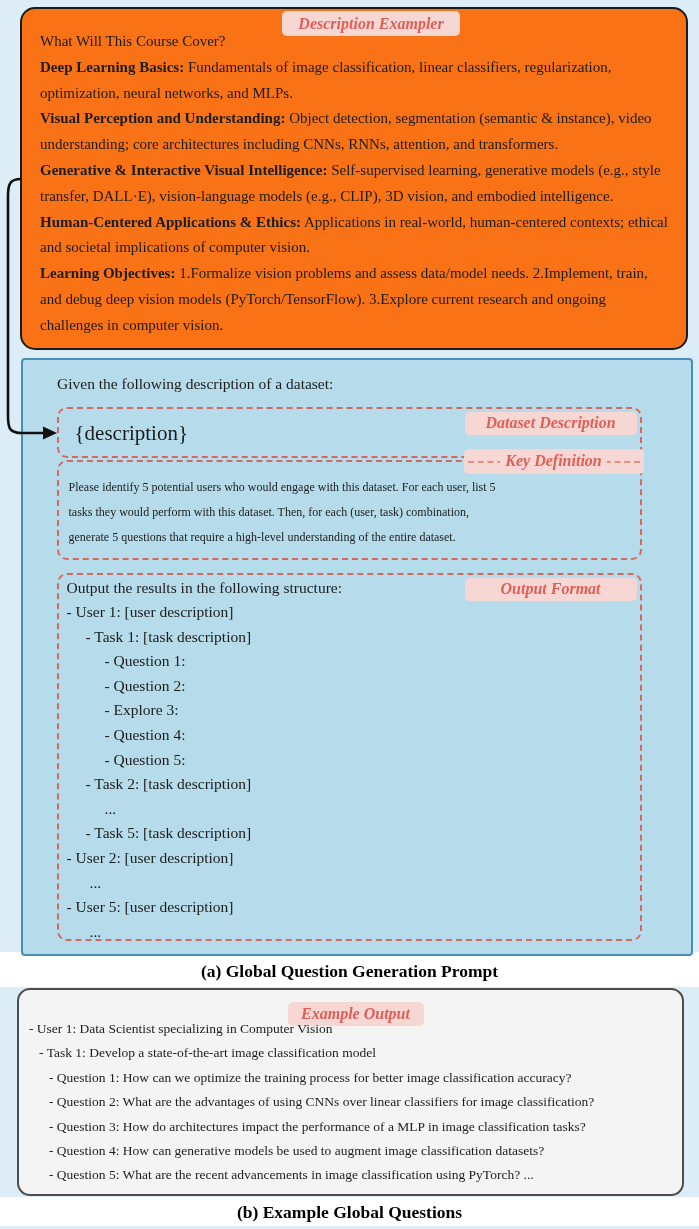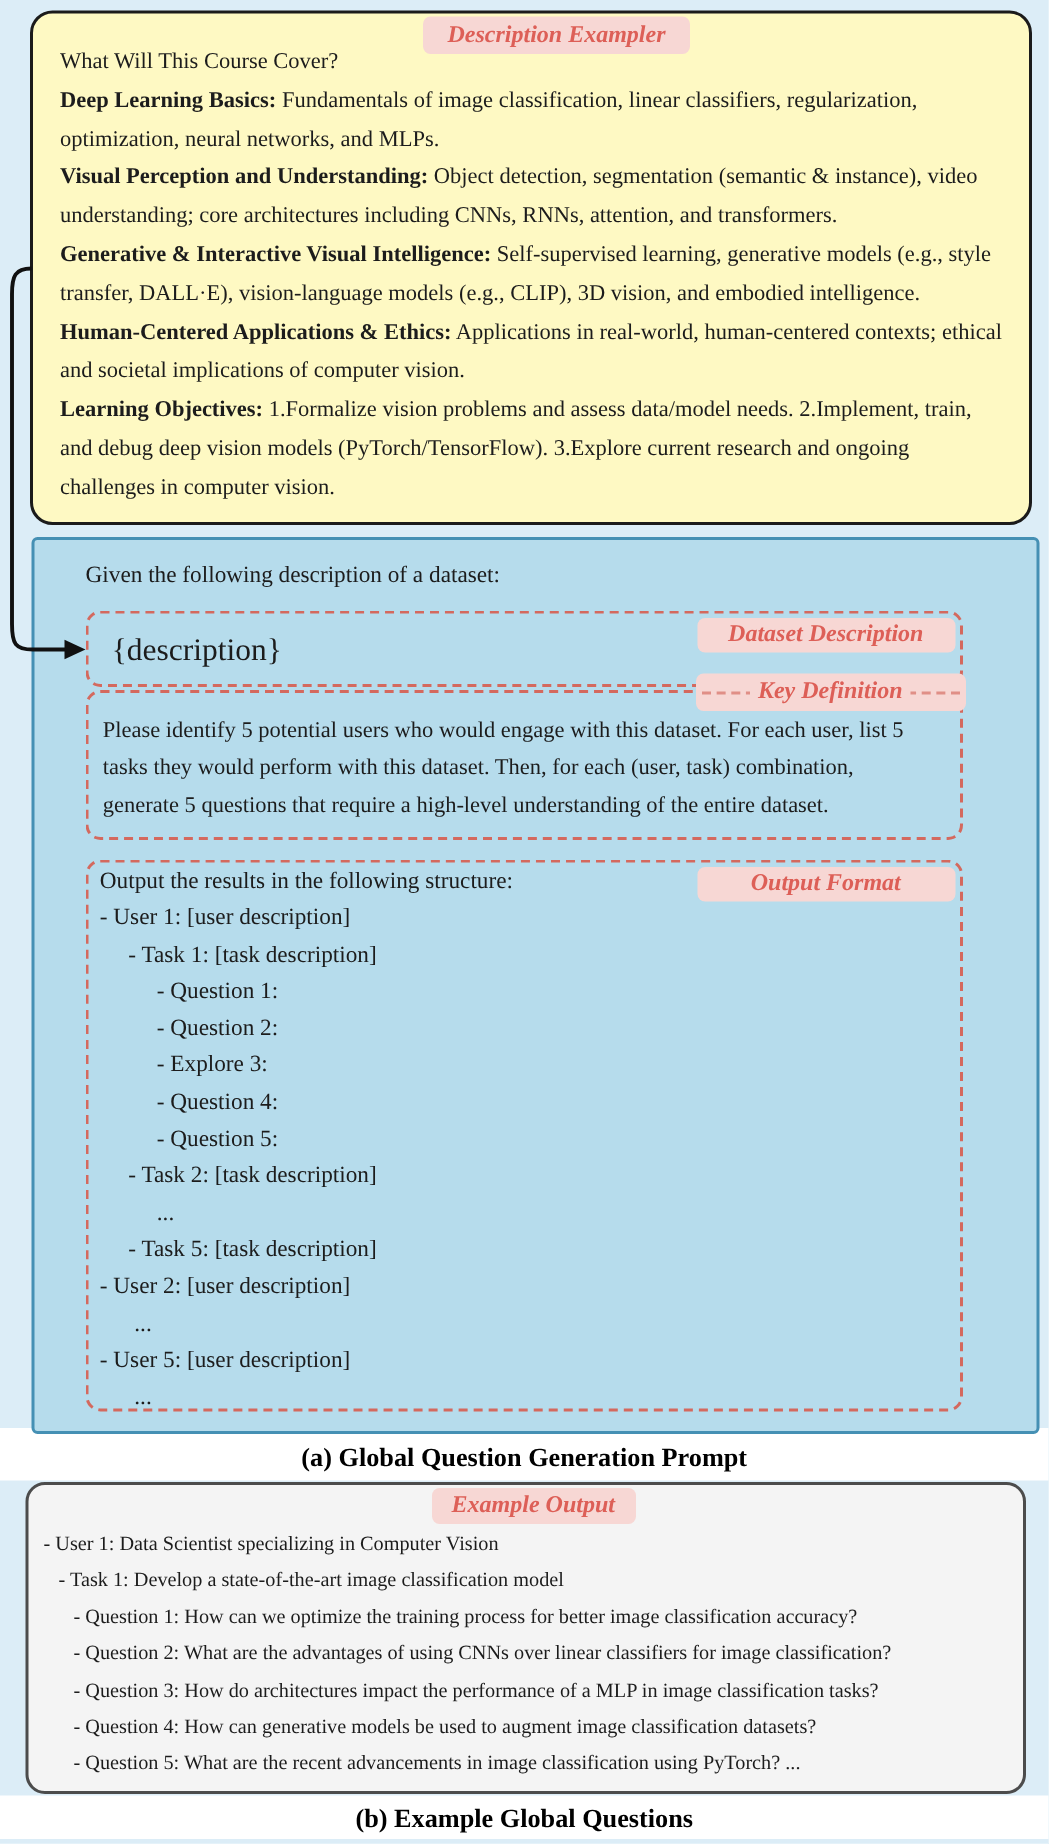--- a/index.html
+++ b/index.html
@@ -7,21 +7,21 @@
        font-family:"Liberation Serif","DejaVu Serif",serif;color:#1c1c1c;}
   .page{position:relative;width:699px;height:1229px;background:#dcedf7;}
 
   
   .band{position:absolute;left:0;width:699px;background:#ffffff;}
   .band-a{top:952px;height:35px;}
   .band-b{top:1197px;height:29px;}
 
   
   .white-box{position:absolute;left:20px;top:7px;width:668px;height:343px;
-    box-sizing:border-box;background:#fef9c3;border:2px solid #1b1b1b;border-radius:15px;}
+    box-sizing:border-box;background:#f97316;border:2px solid #1b1b1b;border-radius:15px;}
   .wtext{position:absolute;left:18px;right:14px;top:20px;
     font-size:15px;line-height:25.8px;text-align:left;}
   .wtext p{margin:0;}
 
   
   .tag{position:absolute;background:#f7d7d4;border-radius:5px;
     color:#dd5f57;font-weight:bold;font-style:italic;font-size:16px;
     display:flex;align-items:center;justify-content:center;}
   .tag-desc{left:50%;top:2px;width:178px;height:25px;transform:translateX(-50%);margin-left:17px;}
 
@@ -38,39 +38,39 @@
 
   .tag-tr{top:3px;right:3px;width:172px;height:23px;}
   .desc-ph{position:absolute;left:16px;top:14px;font-size:21px;line-height:20px;}
 
   
   .tag-straddle{top:-13px;right:-4px;width:180px;height:25px;}
   .tag-straddle .dash-line{position:absolute;left:4px;right:4px;top:50%;height:0;
     border-top:2px dashed rgba(212,105,94,0.65);}
   .tag-straddle .tag-text{position:relative;background:#f7d7d4;padding:0 5px;}
 
-  .kd-lines{position:absolute;left:10px;top:13px;font-size:15px;line-height:25px;white-space:nowrap;}
+  .kd-lines{position:absolute;left:10px;top:13px;font-size:12px;line-height:25px;white-space:nowrap;}
 
   .of-rows{position:absolute;left:8px;top:1px;right:6px;font-size:15.5px;line-height:24.6px;}
   .of-row{white-space:nowrap;}
   .ind0{padding-left:0;}
   .ind1{padding-left:19px;}
   .ind2{padding-left:38px;}
   .inde{padding-left:23px;}
 
   
   .caption{position:absolute;left:0;width:699px;text-align:center;
     font-weight:bold;font-size:17.5px;color:#000;border-radius:14px;}
   .cap-a{top:956px;line-height:30px;}
   .cap-b{top:1198px;line-height:28px;}
 
   
   .gray-box{position:absolute;left:17px;top:988px;width:667px;height:208px;
     box-sizing:border-box;background:#f4f4f4;border:2px solid #4c4c4c;border-radius:13px;}
-  .tag-example{left:50%;top:2px;width:136px;height:24px;transform:translateX(-50%);margin-left:5px;}
+  .tag-example{left:50%;top:12px;width:136px;height:24px;transform:translateX(-50%);margin-left:5px;}
   .g-rows{position:absolute;left:0;top:27px;right:2px;font-size:13.5px;line-height:24.4px;}
   .g-row{white-space:nowrap;}
   .gind0{padding-left:10px;}
   .gind1{padding-left:20px;}
   .gind2{padding-left:30px;}
 
   
   .arrow{position:absolute;left:0;top:0;z-index:5;pointer-events:none;}
 </style>
 </head>

